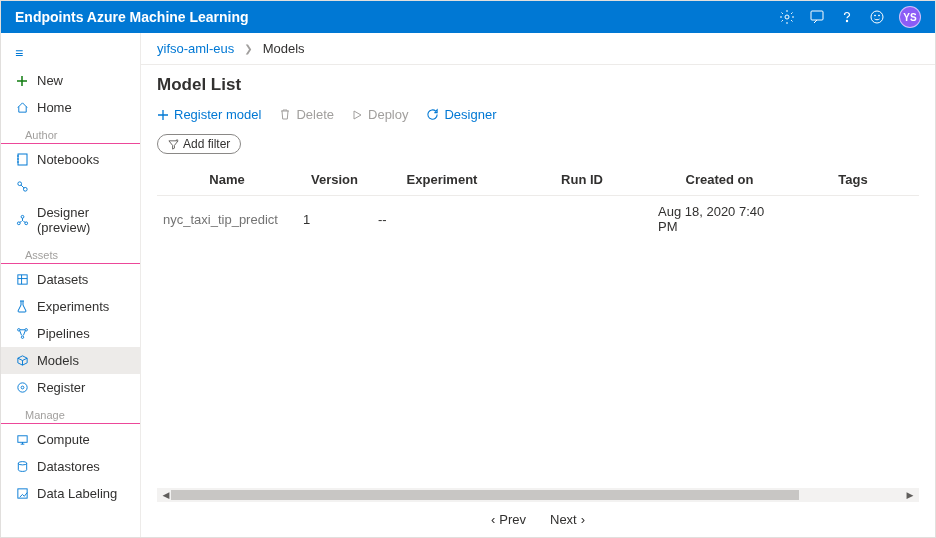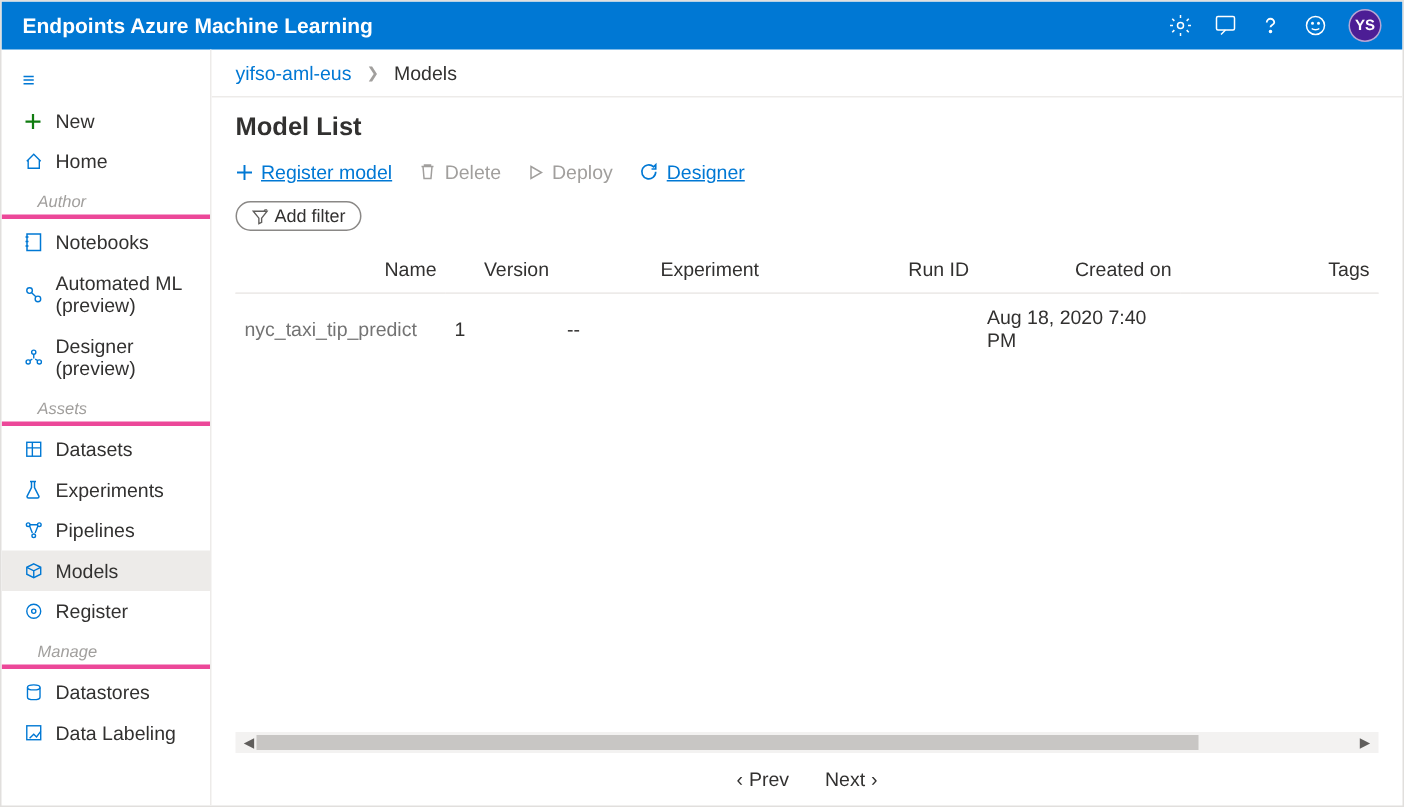--- a/index.html
+++ b/index.html
@@ -1,42 +1,42 @@
 <!DOCTYPE html>
 <html><head>
 <meta charset="utf-8">
 <style>
   * { box-sizing: border-box; margin: 0; padding: 0; }
   body { font-family: "Segoe UI", -apple-system, sans-serif; font-size: 13px; color: #323130; background: #fff; width: 936px; height: 538px; overflow: hidden; border: 1px solid #e1dfdd; }
   .header { background: #0078d4; color: #fff; height: 32px; display: flex; align-items: center; padding: 0 14px; justify-content: space-between; }
   .header-title { font-size: 14px; font-weight: 600; }
   .header-icons { display: flex; align-items: center; gap: 14px; }
   .header-icons span, .header-icons div { cursor: pointer; display: inline-flex; align-items: center; }
-  .avatar { width: 22px; height: 22px; border-radius: 50%; background: #4c1d95; color: #fff; font-size: 10px; font-weight: 600; display: flex; align-items: center; justify-content: center; border: 1px solid rgba(255,255,255,0.6); }
+  .avatar { width: 22px; height: 22px; border-radius: 50%; background: #8b5cf6; color: #fff; font-size: 10px; font-weight: 600; display: flex; align-items: center; justify-content: center; border: 1px solid rgba(255,255,255,0.6); }
   .layout { display: flex; height: calc(100% - 32px); }
   .sidebar { width: 140px; border-right: 1px solid #edebe9; overflow-y: auto; padding-top: 6px; }
   .sb-collapse { padding: 6px 14px; color: #0078d4; cursor: pointer; font-size: 14px; font-weight: bold; letter-spacing: 2px; }
   .sb-item { display: flex; align-items: center; gap: 8px; padding: 6px 14px; cursor: pointer; font-size: 13px; color: #323130; }
   .sb-item.active { background: #edebe9; }
   .sb-item .ic { width: 14px; height: 14px; display: inline-flex; align-items: center; justify-content: center; flex-shrink: 0; }
-  .sb-section { padding: 8px 14px 2px 24px; font-size: 11px; color: #a19f9d; border-bottom: 3px solid #ec4899; margin-bottom: 2px; font-style: italic; }
+  .sb-section { padding: 8px 14px 2px 24px; font-size: 11px; color: #a19f9d; border-bottom: 1px solid #ec4899; margin-bottom: 2px; }
   .main { flex: 1; display: flex; flex-direction: column; overflow: hidden; }
   .breadcrumb { padding: 8px 16px; border-bottom: 1px solid #edebe9; display: flex; align-items: center; gap: 10px; font-size: 13px; }
   .breadcrumb a { color: #0078d4; text-decoration: none; cursor: pointer; }
   .breadcrumb .sep { color: #a19f9d; font-size: 10px; }
   .page-title { padding: 10px 16px 4px 16px; font-size: 17px; font-weight: 700; }
   .toolbar { display: flex; align-items: center; gap: 18px; padding: 8px 16px; font-size: 13px; }
   .tbtn { display: inline-flex; align-items: center; gap: 5px; cursor: pointer; }
-  .tbtn.primary { color: #0078d4; text-decoration: underline; }
+  .tbtn.primary { color: #0078d4; }
   .tbtn.disabled { color: #a19f9d; cursor: default; }
   .filterbar { padding: 4px 16px 10px 16px; }
   .addfilter { display: inline-flex; align-items: center; gap: 4px; border: 1px solid #8a8886; border-radius: 11px; padding: 2px 10px; font-size: 12px; cursor: pointer; }
   .tablewrap { padding: 0 16px; flex: 1; overflow: auto; }
   table { width: 100%; border-collapse: collapse; font-size: 13px; }
-  th { text-align: right; font-weight: 400; padding: 8px 6px; border-bottom: 1px solid #edebe9; }
+  th { text-align: center; font-weight: 700; padding: 8px 6px; border-bottom: 1px solid #edebe9; }
   td { padding: 8px 6px; }
   td a { color: #737373; text-decoration: none; cursor: pointer; }
   .scrollbar { height: 14px; background: #f3f2f1; margin: 0 16px; position: relative; display: flex; align-items: center; }
   .scrollbar .thumb { position: absolute; left: 14px; right: 120px; height: 10px; background: #c8c6c4; }
   .scrollbar .arr { width: 14px; text-align: center; color: #605e5c; font-size: 9px; position: absolute; }
   .scrollbar .arr.l { left: 2px; }
   .scrollbar .arr.r { right: 2px; }
   .pager { display: flex; justify-content: center; align-items: center; gap: 24px; padding: 10px 0; font-size: 13px; }
   .pager span { display: inline-flex; align-items: center; gap: 4px; cursor: pointer; }
   svg { display: block; }
@@ -112,21 +112,20 @@
       <span>Notebooks</span>
     </div>
     <div class="sb-item">
       <span class="ic">
           <svg width="13" height="13" viewBox="0 0 14 14" fill="none" stroke="#0078d4">
             <circle cx="4" cy="4" r="2"></circle>
             <circle cx="10" cy="10" r="2"></circle>
             <path d="M5.5 5.5l3 3"></path>
           </svg>
         </span>
-      <span>Automated ML (preview)</span>
     </div>
     <div class="sb-item">
       <span class="ic">
           <svg width="13" height="13" viewBox="0 0 14 14" fill="none" stroke="#0078d4">
             <circle cx="7" cy="3" r="1.5"></circle>
             <circle cx="3" cy="10" r="1.5"></circle>
             <circle cx="11" cy="10" r="1.5"></circle>
             <path d="M7 4.5v3M6 8l-2 1M8 8l2 1"></path>
           </svg>
         </span>
@@ -173,20 +172,29 @@
     <div class="sb-item">
       <span class="ic">
           <svg width="13" height="13" viewBox="0 0 14 14" fill="none" stroke="#0078d4">
             <circle cx="7" cy="7" r="5"></circle>
             <circle cx="7" cy="7" r="1.5"></circle>
           </svg>
         </span>
       <span>Register</span>
     </div>
     <div class="sb-section">Manage</div>
+    <div class="sb-item">
+      <span class="ic">
+          <svg width="13" height="13" viewBox="0 0 14 14" fill="none" stroke="#0078d4">
+            <rect x="2" y="3" width="10" height="7"></rect>
+            <path d="M5 12h4M7 10v2"></path>
+          </svg>
+        </span>
+      <span>Compute</span>
+    </div>
     <div class="sb-item">
       <span class="ic">
           <svg width="13" height="13" viewBox="0 0 14 14" fill="none" stroke="#0078d4">
             <ellipse cx="7" cy="3.5" rx="4.5" ry="1.8"></ellipse>
             <path d="M2.5 3.5v7c0 1 2 1.8 4.5 1.8s4.5-.8 4.5-1.8v-7"></path>
           </svg>
         </span>
       <span>Datastores</span>
     </div>
     <div class="sb-item">

